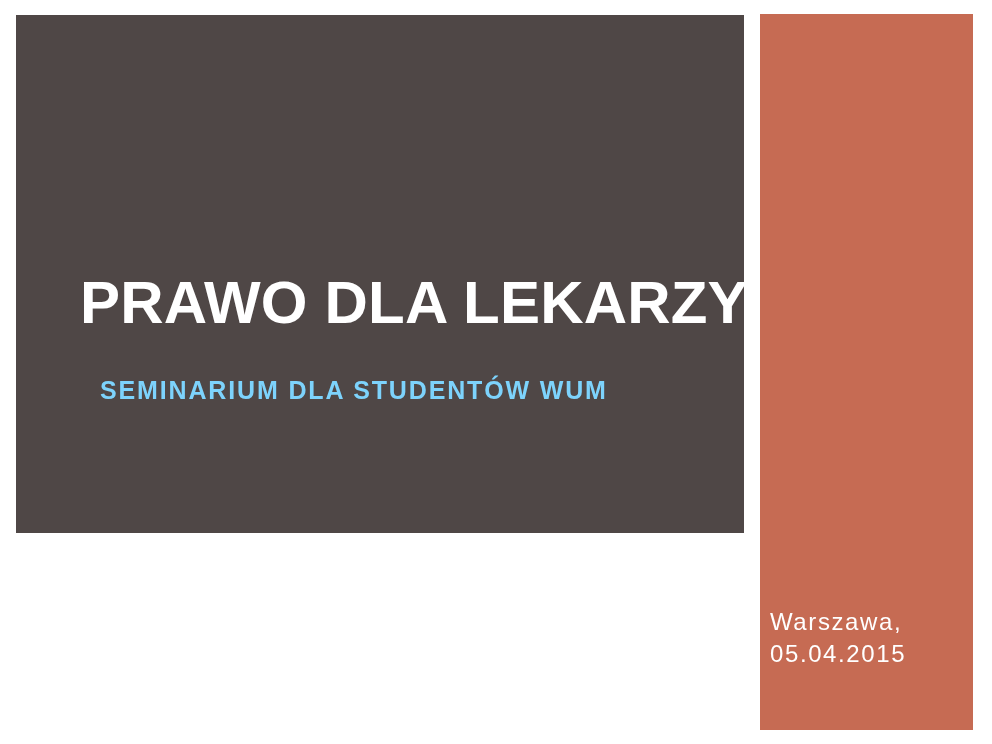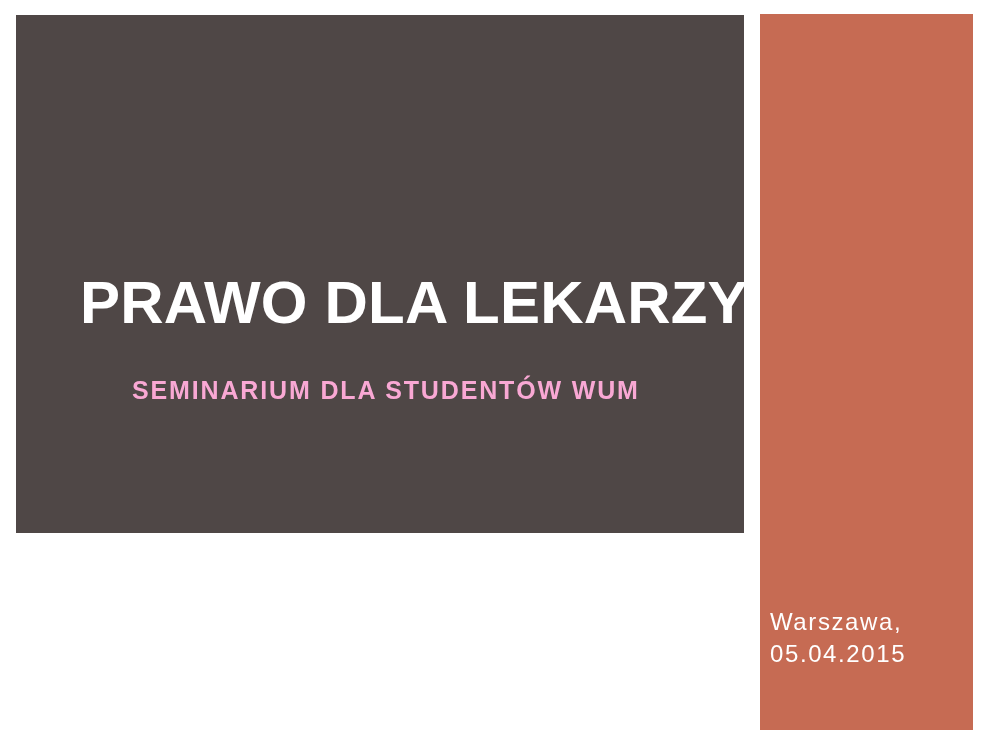--- a/index.html
+++ b/index.html
@@ -55,29 +55,28 @@
     text-transform: uppercase;
     white-space: nowrap;
     -webkit-font-smoothing: antialiased;
   }
 
   #slide-subtitle {
     position: absolute;
     left: 84px;       
     top: 360px;
     width: 640px;
-    color: #f9a8d4;
+    color: #7dd3fc;
     font-family: "Liberation Sans", sans-serif;
     font-size: 25px;
     font-weight: bold;
     line-height: 1.2;
     letter-spacing: 1.85px;
     text-transform: uppercase;
     white-space: nowrap;
-    margin-left: 32px;
     -webkit-font-smoothing: antialiased;
   }
 
   
   #date-panel {
     position: absolute;
     left: 760px;
     top: 14px;
     width: 213px;
     height: 716px;

